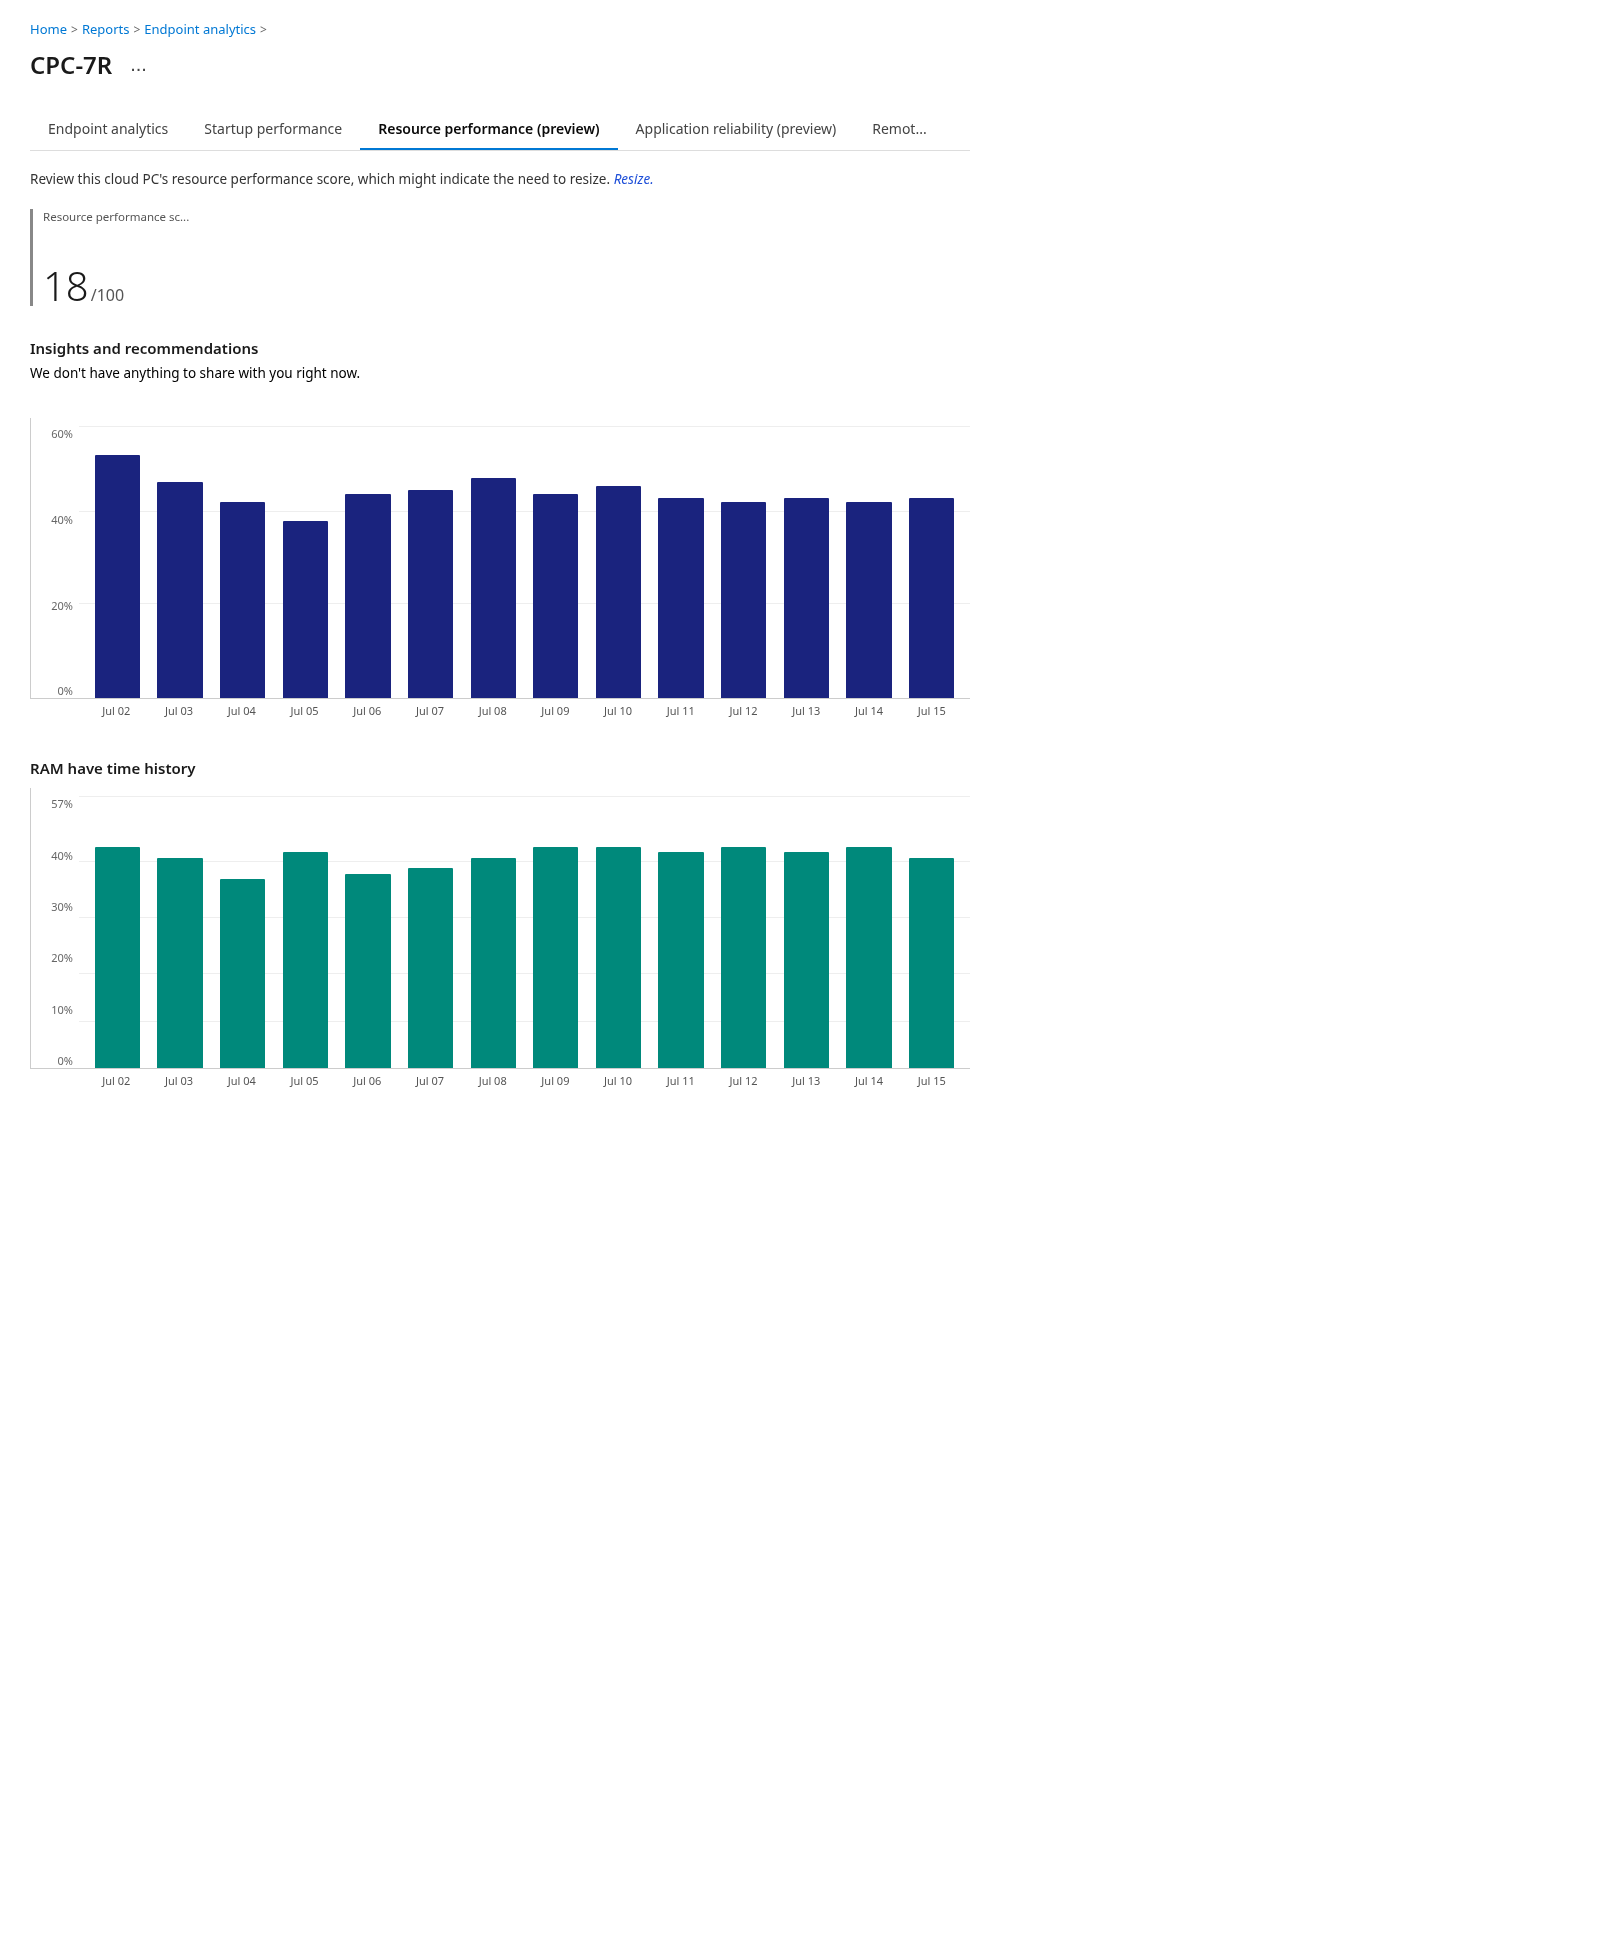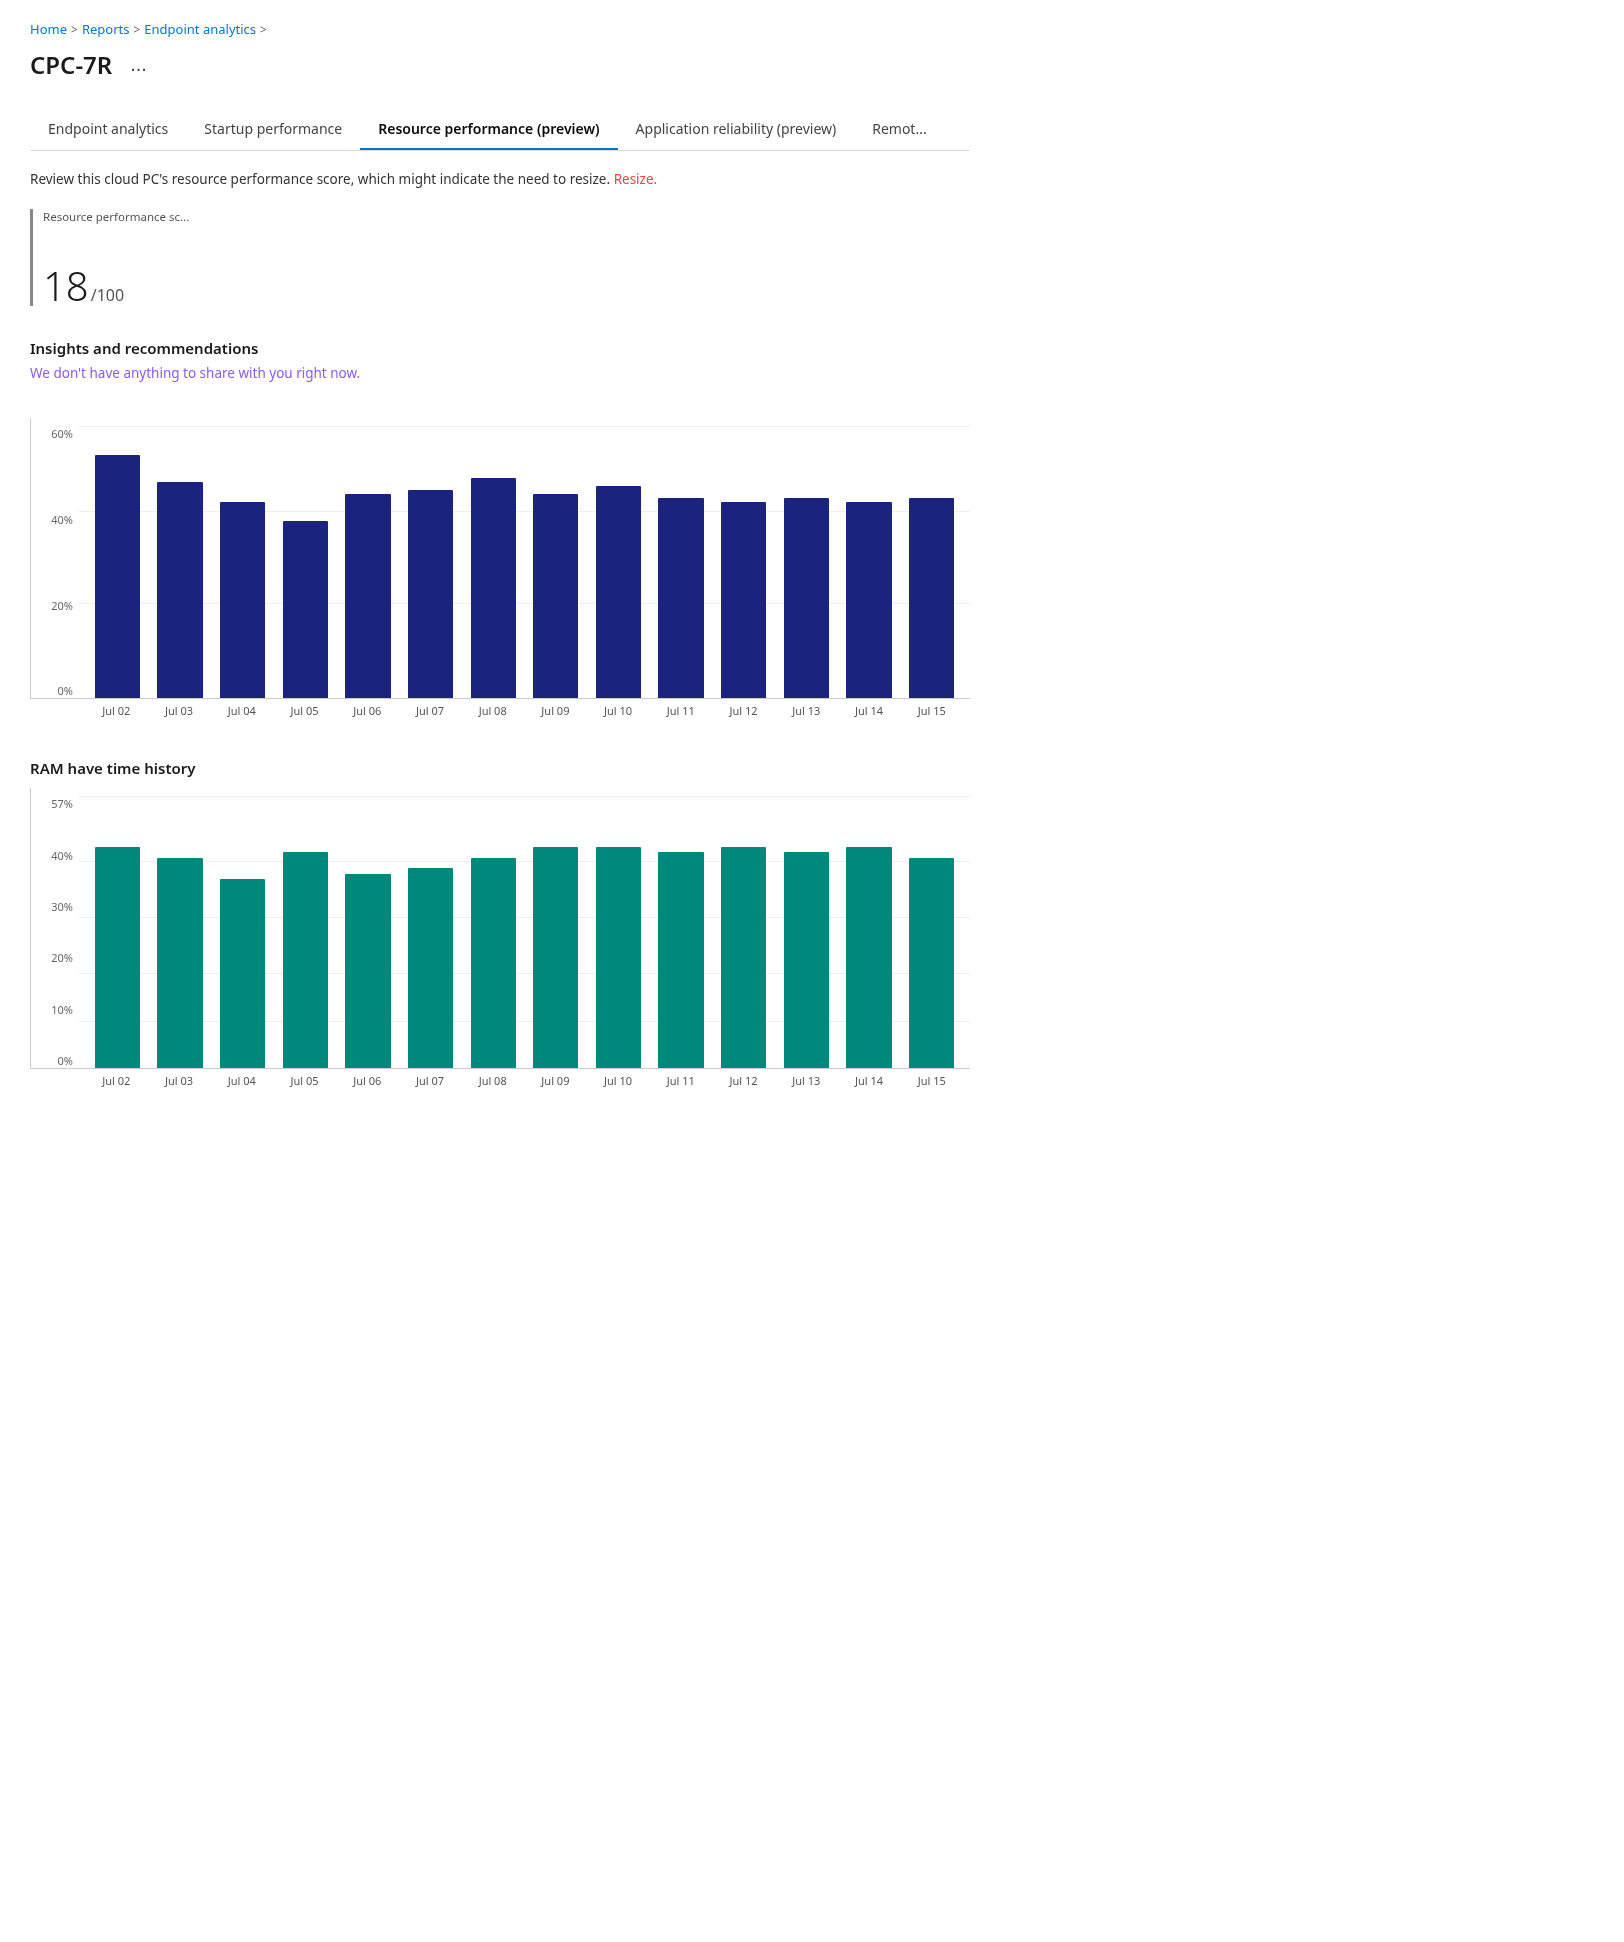--- a/index.html
+++ b/index.html
@@ -68,21 +68,21 @@
       color: #0a0a0a;
       border-bottom: 2px solid #0078d4;
       font-weight: 600;
     }
     .description {
       font-size: 13.5px;
       color: #333;
       margin-bottom: 20px;
       line-height: 1.5;
     }
-    .description a { color: #ef4444; text-decoration: none; }
+    .description a { color: #1d4ed8; text-decoration: none; font-style: italic; }
     .score-section {
       border-left: 3px solid #888;
       padding-left: 10px;
       margin-bottom: 32px;
     }
     .score-label {
       font-size: 11.5px;
       color: #555;
       margin-bottom: 2px;
     }
@@ -106,21 +106,21 @@
     .insights-section {
       margin-bottom: 36px;
     }
     .insights-title {
       font-size: 15px;
       font-weight: 600;
       margin-bottom: 6px;
     }
     .insights-text {
       font-size: 13.5px;
-      color: #8b5cf6;
+      color: #000000;
     }
     .chart-section {
       margin-bottom: 40px;
     }
     .chart-title {
       font-size: 15px;
       font-weight: 600;
       margin-bottom: 10px;
     }
     .chart-wrapper {

